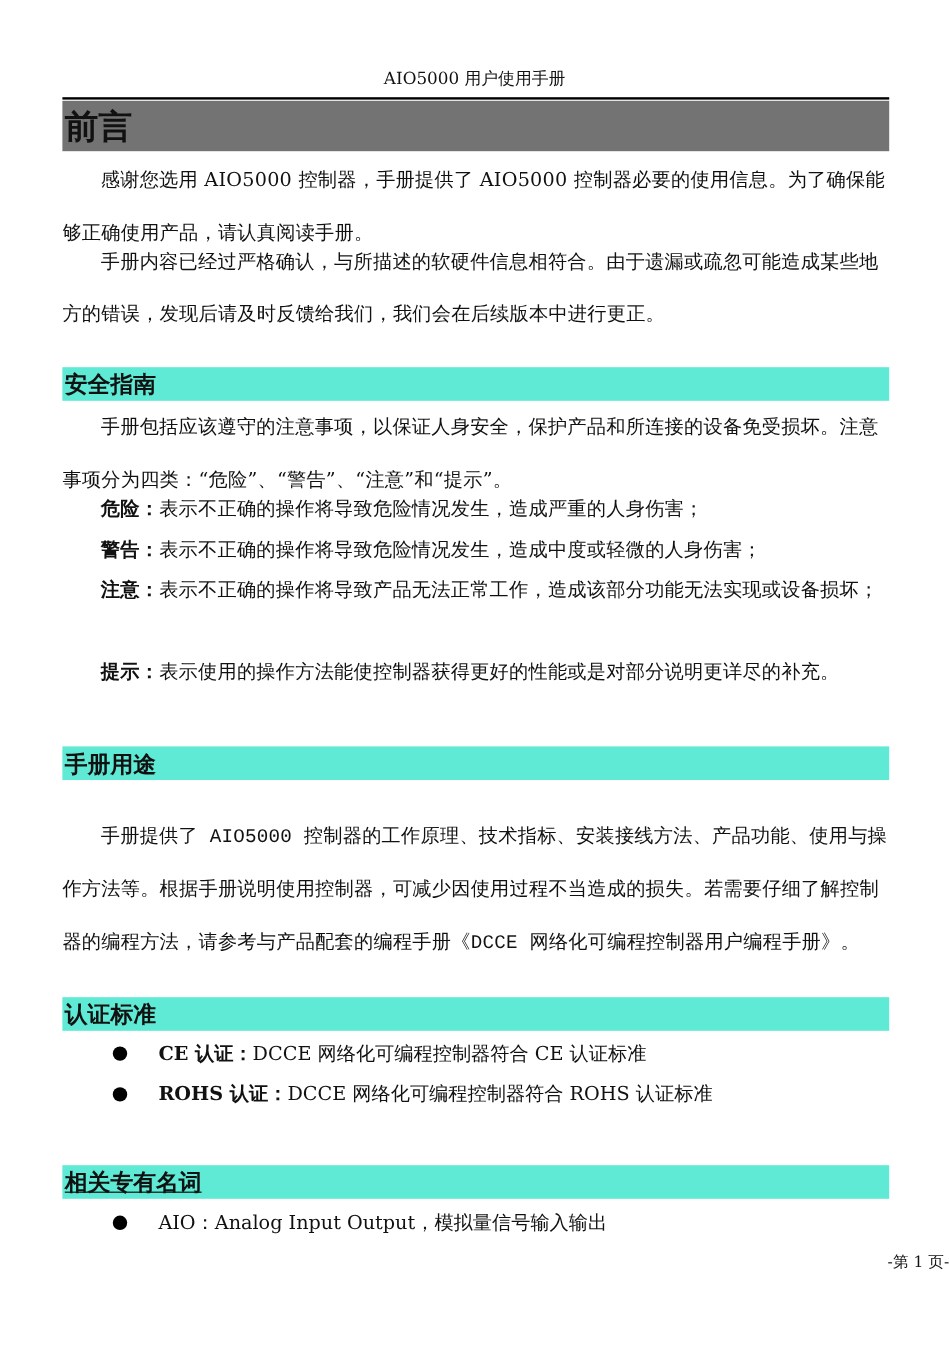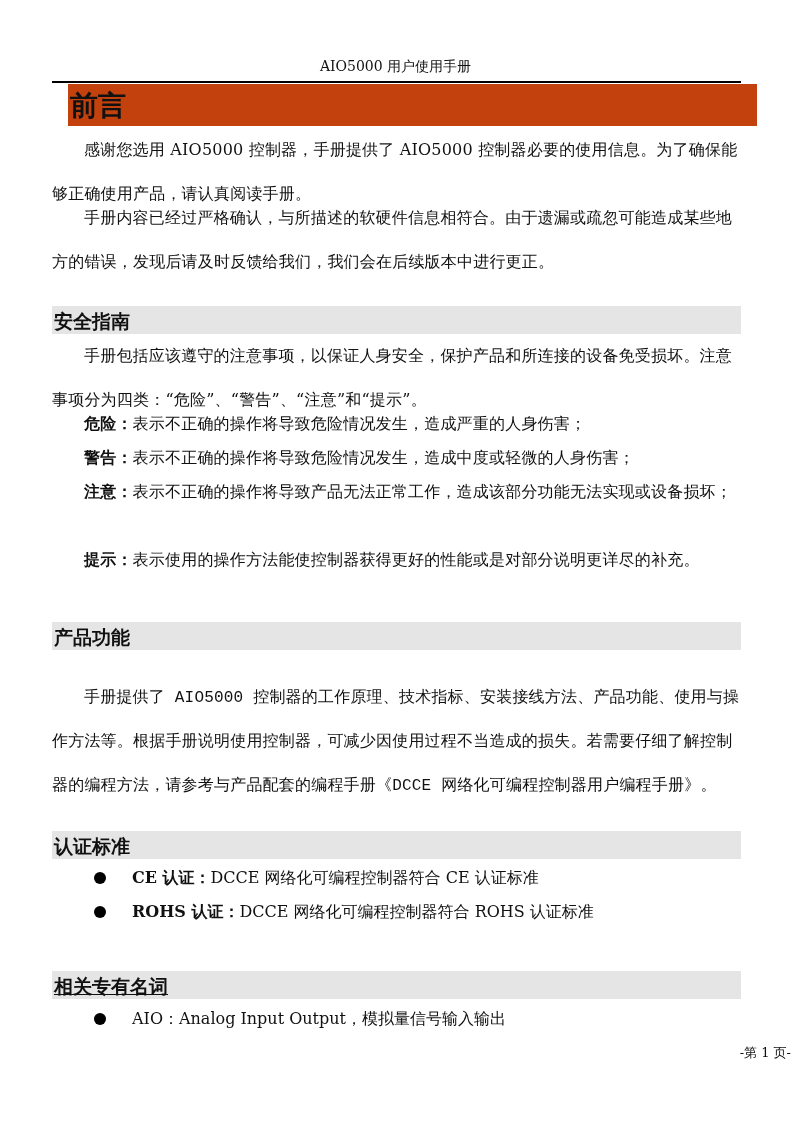--- a/index.html
+++ b/index.html
@@ -1,23 +1,23 @@
 <!DOCTYPE html>
 <html><head>
 <meta charset="utf-8">
 <style>
   html, body { margin:0; padding:0; background:#ffffff; }
   body { width:791px; height:1122px; position:relative; overflow:hidden;
          font-family: "DejaVu Serif", "Liberation Serif", serif; color:#111; }
   .page-header { position:absolute; top:56px; left:0; width:791px; text-align:center;
                  font-size:14px; line-height:20px; }
   .header-rule { position:absolute; top:81px; left:52px; width:689px; height:2px; background:#000; }
-  .band { position:absolute; left:52px; width:689px; background:#e5e5e5;
+  .band { position:absolute; left:52px; width:689px; background:#5eead4;
           font-family:"DejaVu Sans", "Liberation Sans", sans-serif; font-weight:bold; color:#111; }
-  .band.light { background:#c2410c;margin-left:16px; }
+  .band.light { background:#737373; }
   .band span { display:block; padding-left:2px; }
   .band.h1 { top:84px; height:42px; font-size:28px; line-height:44px; }
   .band.h2 { height:28px; font-size:19px; line-height:30px; }
   .para { position:absolute; left:52px; width:689px; font-size:16px; line-height:44px;
           text-indent:2em; letter-spacing:0.2px; }
   .para b { font-family:"DejaVu Sans", "Liberation Sans", sans-serif; font-weight:bold; }
   .bullet { position:absolute; left:94px; width:647px; font-size:16px; line-height:24px; }
   .bullet .dot { position:absolute; left:0; top:6px; width:12px; height:12px; border-radius:50%; background:#000; }
   .bullet .txt { position:absolute; left:38px; white-space:nowrap; }
   .bullet .txt b { font-weight:bold; }
@@ -38,21 +38,21 @@
 <div class="band h2" style="top:306px;">
   <span>安全指南</span>
 </div>
 <div class="para" style="top:334px;">手册包括应该遵守的注意事项，以保证人身安全，保护产品和所连接的设备免受损坏。注意事项分为四类：“危险”、“警告”、“注意”和“提示”。</div>
 <div class="para" style="top:402px;"><b>危险：</b><span>表示不正确的操作将导致危险情况发生，造成严重的人身伤害；</span></div>
 <div class="para" style="top:436px;"><b>警告：</b><span>表示不正确的操作将导致危险情况发生，造成中度或轻微的人身伤害；</span></div>
 <div class="para" style="top:470px;"><b>注意：</b><span>表示不正确的操作将导致产品无法正常工作，造成该部分功能无法实现或设备损坏；</span></div>
 <div class="para" style="top:538px;"><b>提示：</b><span>表示使用的操作方法能使控制器获得更好的性能或是对部分说明更详尽的补充。</span></div>
 
 <div class="band h2" style="top:622px;">
-  <span>产品功能</span>
+  <span>手册用途</span>
 </div>
 <div class="para" style="top:676px;font-family:Liberation Mono, monospace;">手册提供了 AIO5000 控制器的工作原理、技术指标、安装接线方法、产品功能、使用与操作方法等。根据手册说明使用控制器，可减少因使用过程不当造成的损失。若需要仔细了解控制器的编程方法，请参考与产品配套的编程手册《DCCE 网络化可编程控制器用户编程手册》。</div>
 
 <div class="band h2" style="top:831px;">
   <span>认证标准</span>
 </div>
 <div class="bullet" style="top:866px;">
   <span class="dot"></span>
   <span class="txt"><b>CE 认证：</b><span>DCCE 网络化可编程控制器符合 CE 认证标准</span></span>
 </div>

